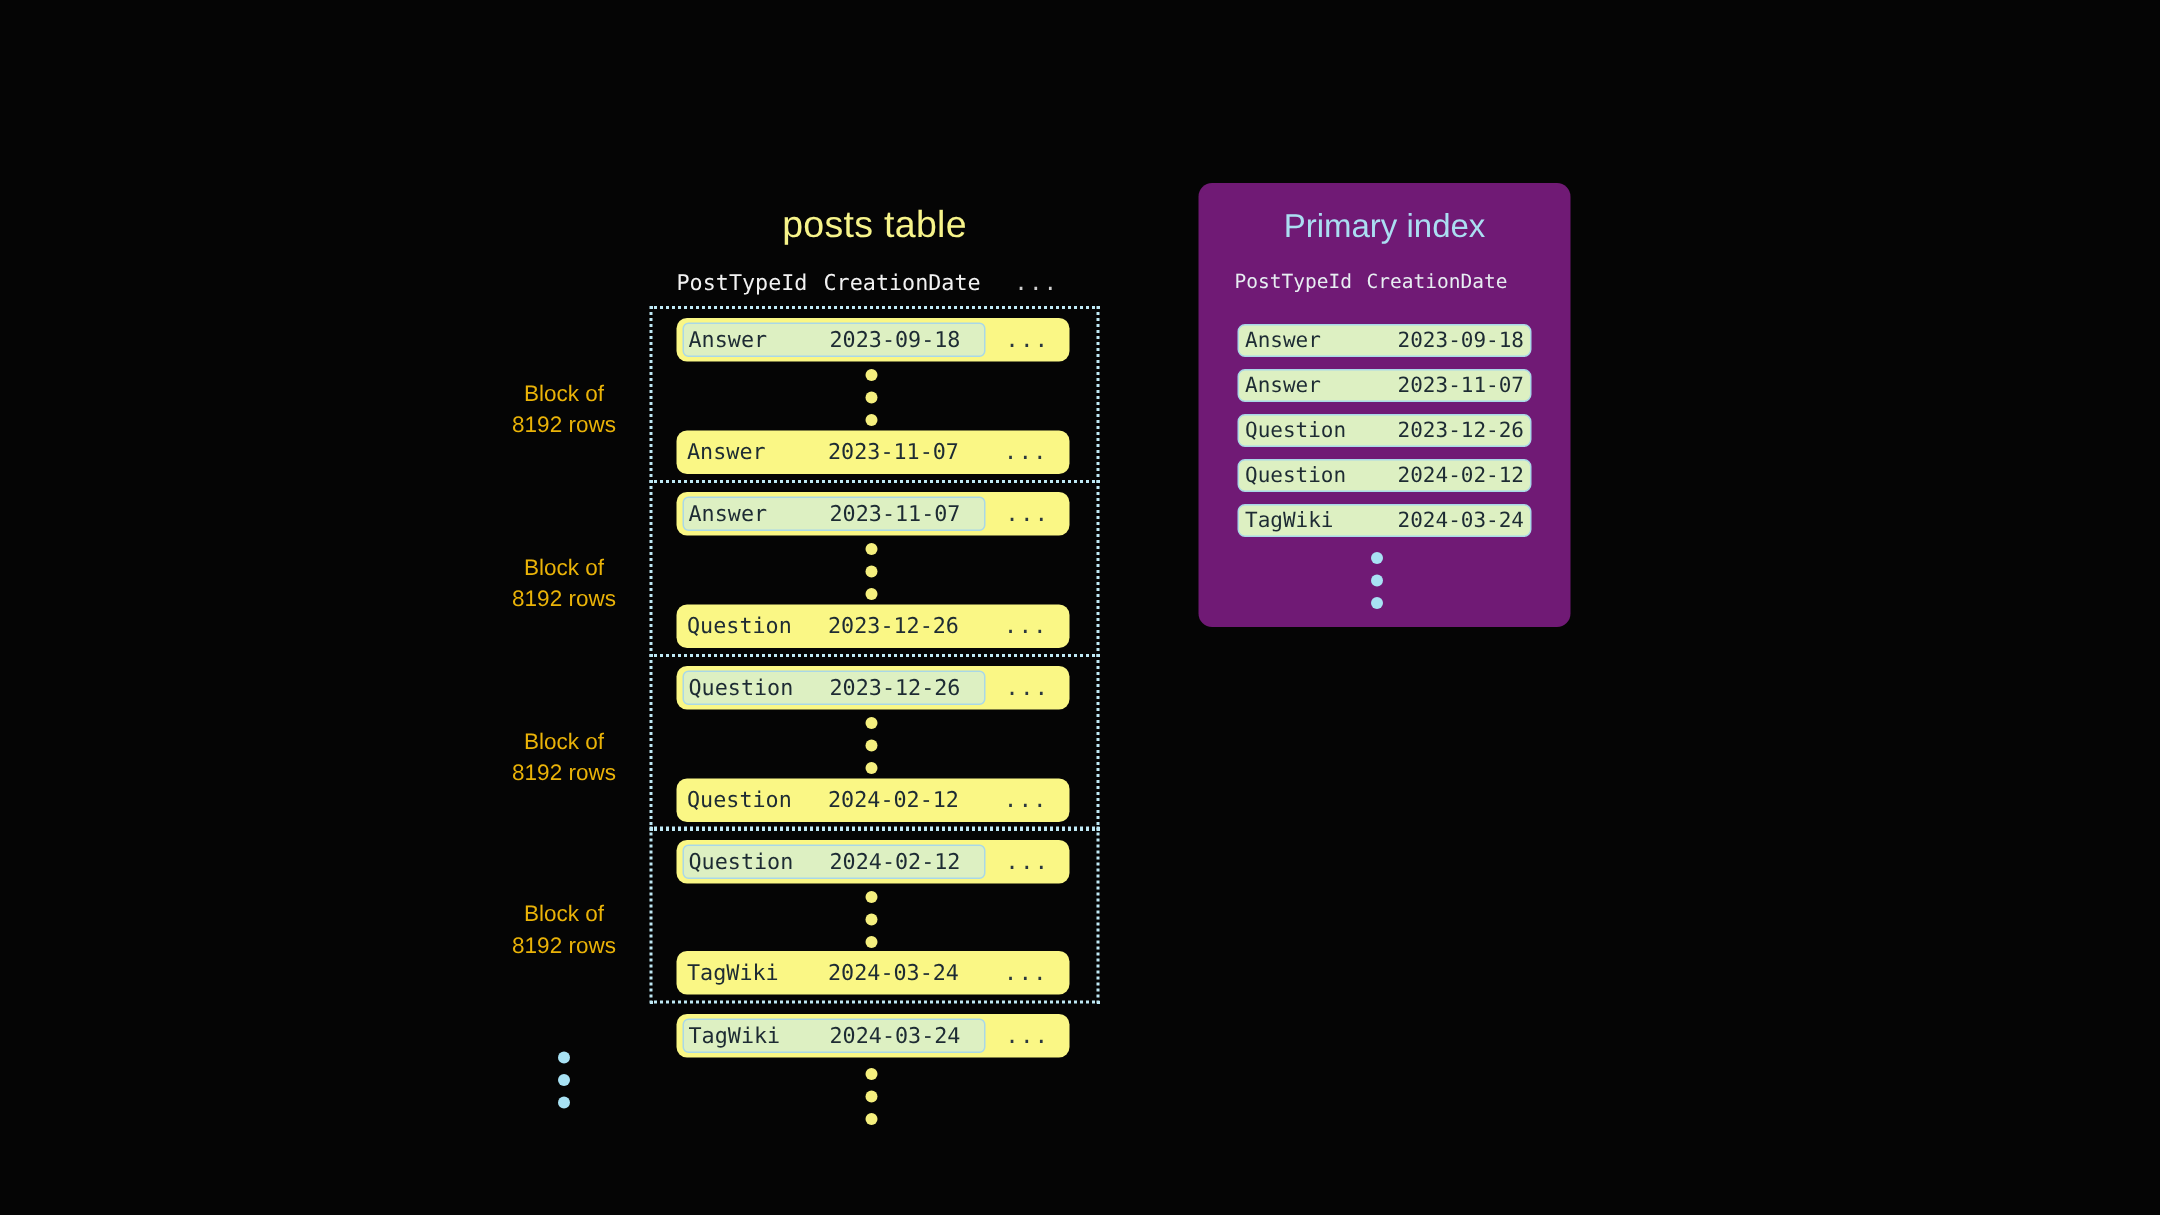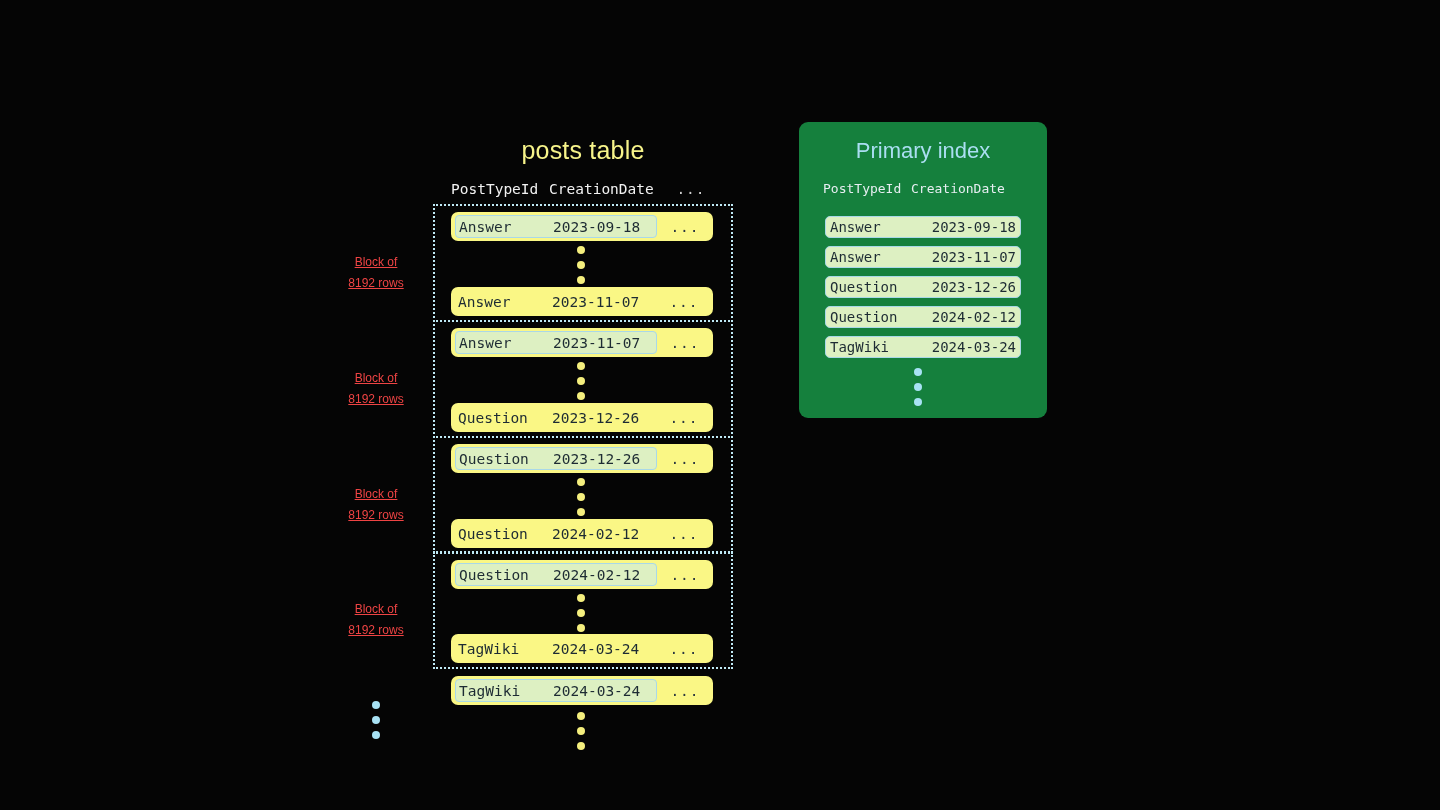--- a/index.html
+++ b/index.html
@@ -58,25 +58,24 @@
     width: 300px;
     border: 2px dotted #bfe9f5;
     box-sizing: border-box;
   }
 
   .block-label {
     position: absolute;
     left: 318px;
     width: 116px;
     text-align: center;
-    color: #ef4444;
-    font-size: 12px;
+    color: #eab308;
+    font-size: 15px;
     line-height: 21px;
     font-family: "Liberation Sans", sans-serif;
-    text-decoration: underline;
   }
 
   
   .row {
     position: absolute;
     left: 451px;
     width: 262px;
     height: 29px;
     background: #faf785;
     border-radius: 7px;
@@ -131,21 +130,21 @@
   }
   .vdots.blue i { background: #a8e2f4; }
 
   
   .index-panel {
     position: absolute;
     left: 799px;
     top: 108px;
     width: 248px;
     height: 296px;
-    background: #15803d;
+    background: #701a75;
     border-radius: 9px;
   }
   .index-title {
     position: absolute;
     left: 0;
     top: 16px;
     width: 100%;
     text-align: center;
     font-size: 22px;
     color: #abdef2;

